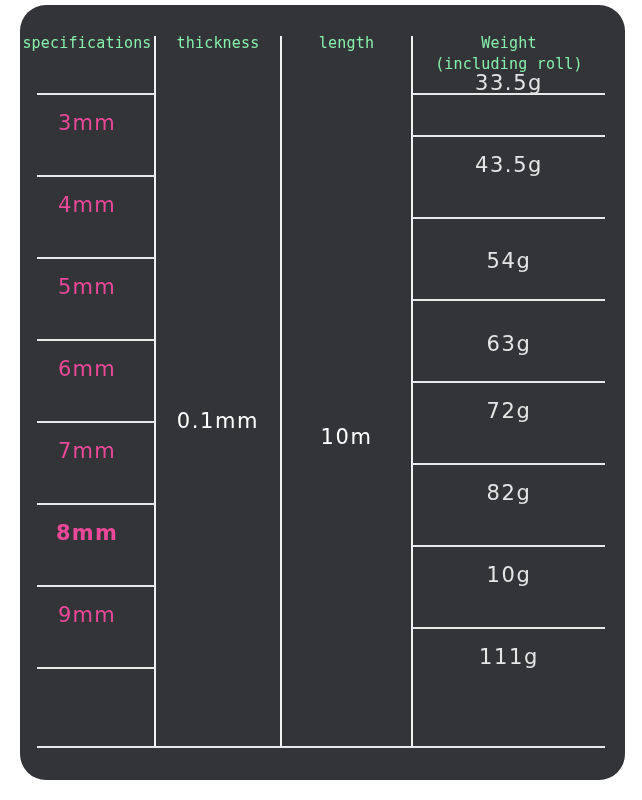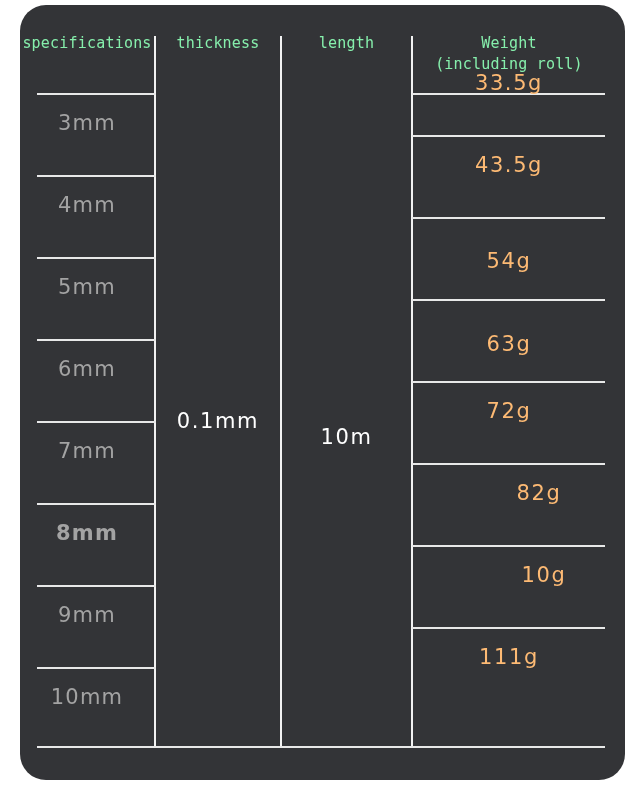--- a/index.html
+++ b/index.html
@@ -73,35 +73,35 @@
   .hdr-spec   { left: 0px;   width: 134px; }
   .hdr-thick  { left: 136px; width: 124px; }
   .hdr-length { left: 262px; width: 129px; }
   .hdr-weight { left: 393px; width: 192px; }
 
   
   .cell-spec {
     position: absolute;
     left: 0px;
     width: 134px;
-    color: #a3a3a3;
+    color: #ec4899;
     font-family: "DejaVu Sans", sans-serif;
     font-size: 21px;
     line-height: 26px;
     text-align: center;
     letter-spacing: 1.2px;
     white-space: pre;
   }
 
   
   .cell-weight {
     position: absolute;
     left: 393px;
     width: 192px;
-    color: #fdba74;
+    color: #e5e5e5;
     font-family: "DejaVu Sans", sans-serif;
     font-size: 21px;
     line-height: 26px;
     text-align: center;
     letter-spacing: 1.6px;
     white-space: pre;
   }
 
   
   .cell-merged {
@@ -153,24 +153,23 @@
       <div class="hrule c4" style="top: 294px;"></div>
       <div class="cell-spec" style="top: 351px;">6mm</div>
       <div class="cell-weight" style="top: 326px;">63g</div>
       <div class="hrule c1" style="top: 416px;"></div>
       <div class="hrule c4" style="top: 376px;"></div>
       <div class="cell-spec" style="top: 433px;">7mm</div>
       <div class="cell-weight" style="top: 393px;">72g</div>
       <div class="hrule c1" style="top: 498px;"></div>
       <div class="hrule c4" style="top: 458px;"></div>
       <div class="cell-spec" style="top: 515px; font-weight: bold;">8mm</div>
-      <div class="cell-weight" style="top: 475px; padding-left: 30px;">82g</div>
+      <div class="cell-weight" style="top: 475px;">82g</div>
       <div class="hrule c1" style="top: 580px;"></div>
       <div class="hrule c4" style="top: 540px;"></div>
       <div class="cell-spec" style="top: 597px;">9mm</div>
-      <div class="cell-weight" style="top: 557px; padding-left: 35px;">10g</div>
+      <div class="cell-weight" style="top: 557px;">10g</div>
       <div class="hrule c1" style="top: 662px;"></div>
       <div class="hrule c4" style="top: 622px;"></div>
-      <div class="cell-spec" style="top: 679px;">10mm</div>
       <div class="cell-weight" style="top: 639px;">111g</div>
       <div class="hrule full" style="top: 741px;"></div>
     </div>
 </div>
 
 </body></html>

